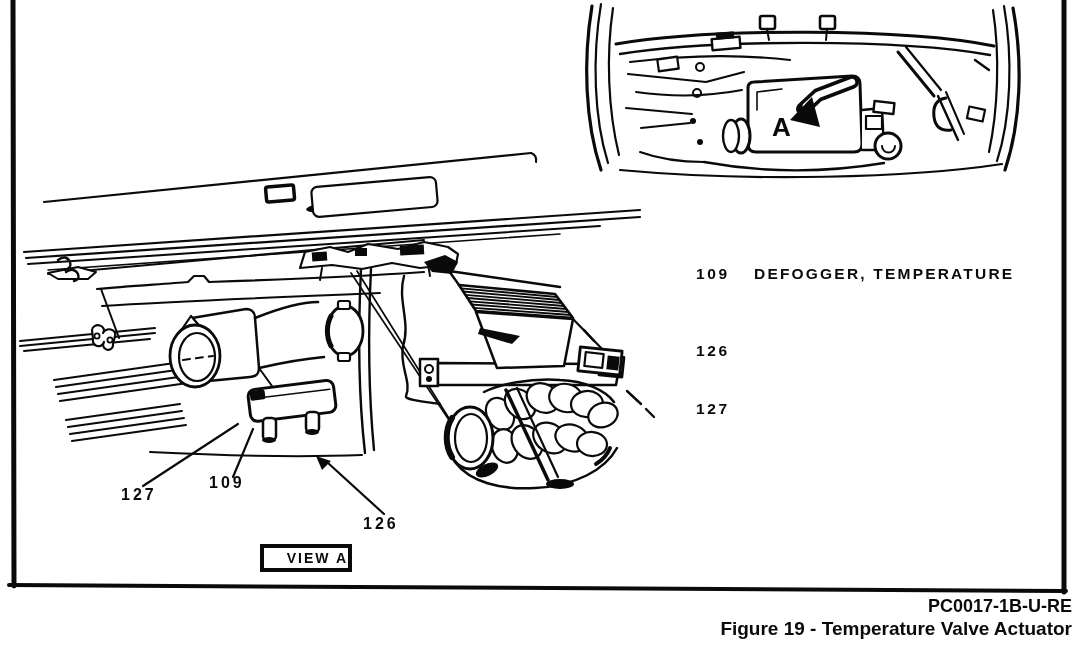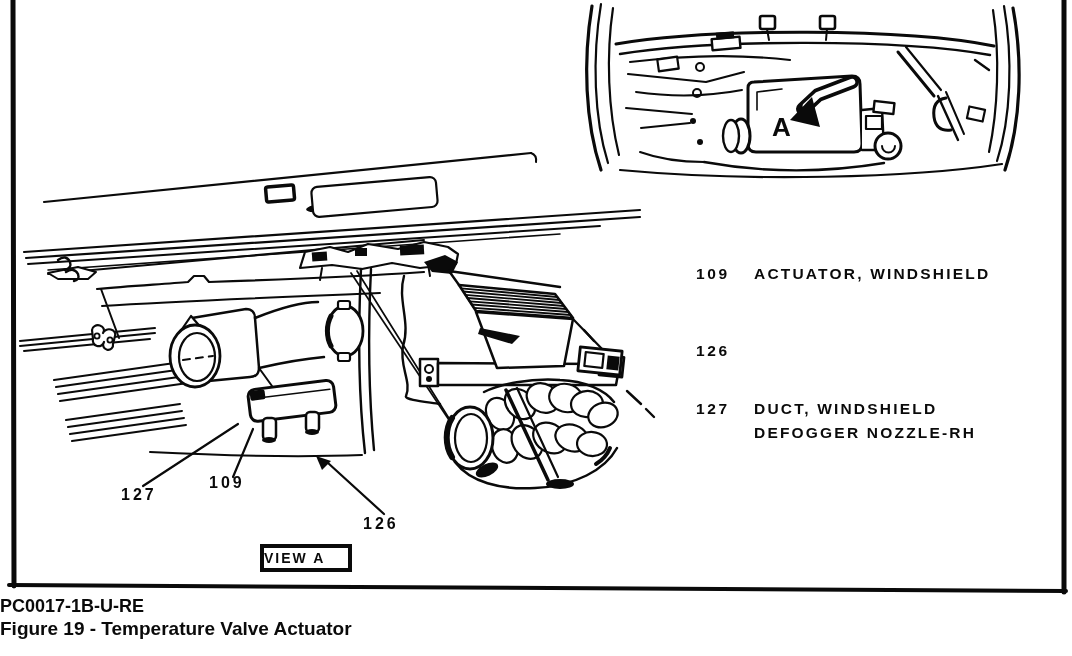--- a/index.html
+++ b/index.html
@@ -11,24 +11,24 @@
   .abs{position:absolute}
   svg{position:absolute;left:0;top:0}
   svg *{vector-effect:none}
   .ln{fill:none;stroke:#0a0a0a;stroke-linecap:round;stroke-linejoin:round}
   .fw{fill:#ffffff;stroke:#0a0a0a;stroke-linecap:round;stroke-linejoin:round}
   .fb{fill:#0a0a0a;stroke:none}
   .callout{font-weight:700;font-size:16px;letter-spacing:3px;white-space:nowrap}
   .legend-item{display:flex;font-weight:700;font-size:15.5px;letter-spacing:2.2px;line-height:24px;white-space:nowrap}
   .legend-num{width:58px;flex:none;letter-spacing:2.6px}
   .viewbox{
-    border:4px solid #0a0a0a;width:84px;height:20px;text-align:left;
+    border:4px solid #0a0a0a;width:84px;height:20px;text-align:right;
     font-weight:700;font-size:14px;letter-spacing:2px;line-height:20px;background:#fff;
   }
-  .caption-line{width:100%;text-align:left;font-weight:700;white-space:nowrap}
+  .caption-line{width:100%;text-align:right;font-weight:700;white-space:nowrap}
   .inset-a{font-weight:700;font-size:26px}
 </style>
 </head>
 <body>
 
 <svg width="1072" height="656" viewBox="0 0 1072 656">
 
   <g>
     <path class="ln" stroke-width="5" d="M13,0 L14,586"></path>
     <path class="ln" stroke-width="4" d="M9,585 L1066,591"></path>
@@ -246,29 +246,25 @@
 <div class="abs viewbox" style="left:260px;top:544px">
   <span>VIEW A</span>
 </div>
 
 <div class="abs inset-a" style="left:772px;top:112px">A</div>
 
 <div>
   <div class="abs legend-item" style="left:696px;top:262px">
     <span class="legend-num">109</span>
     <span>
-      <div>ACTUATOR, WINDSHIELD</div>
+      <div>DEFOGGER, TEMPERATURE</div>
     </span>
   </div>
   <div class="abs legend-item" style="left:696px;top:339px">
     <span class="legend-num">126</span>
   </div>
   <div class="abs legend-item" style="left:696px;top:397px">
     <span class="legend-num">127</span>
-    <span>
-      <div>DUCT, WINDSHIELD</div>
-      <div>DEFOGGER NOZZLE-RH</div>
-    </span>
   </div>
 </div>
 
 <div class="abs caption-line" style="top:596px;font-size:18px">PC0017-1B-U-RE</div>
 <div class="abs caption-line" style="top:618px;font-size:19px">Figure 19 - Temperature Valve Actuator</div>
 
 </body></html>

